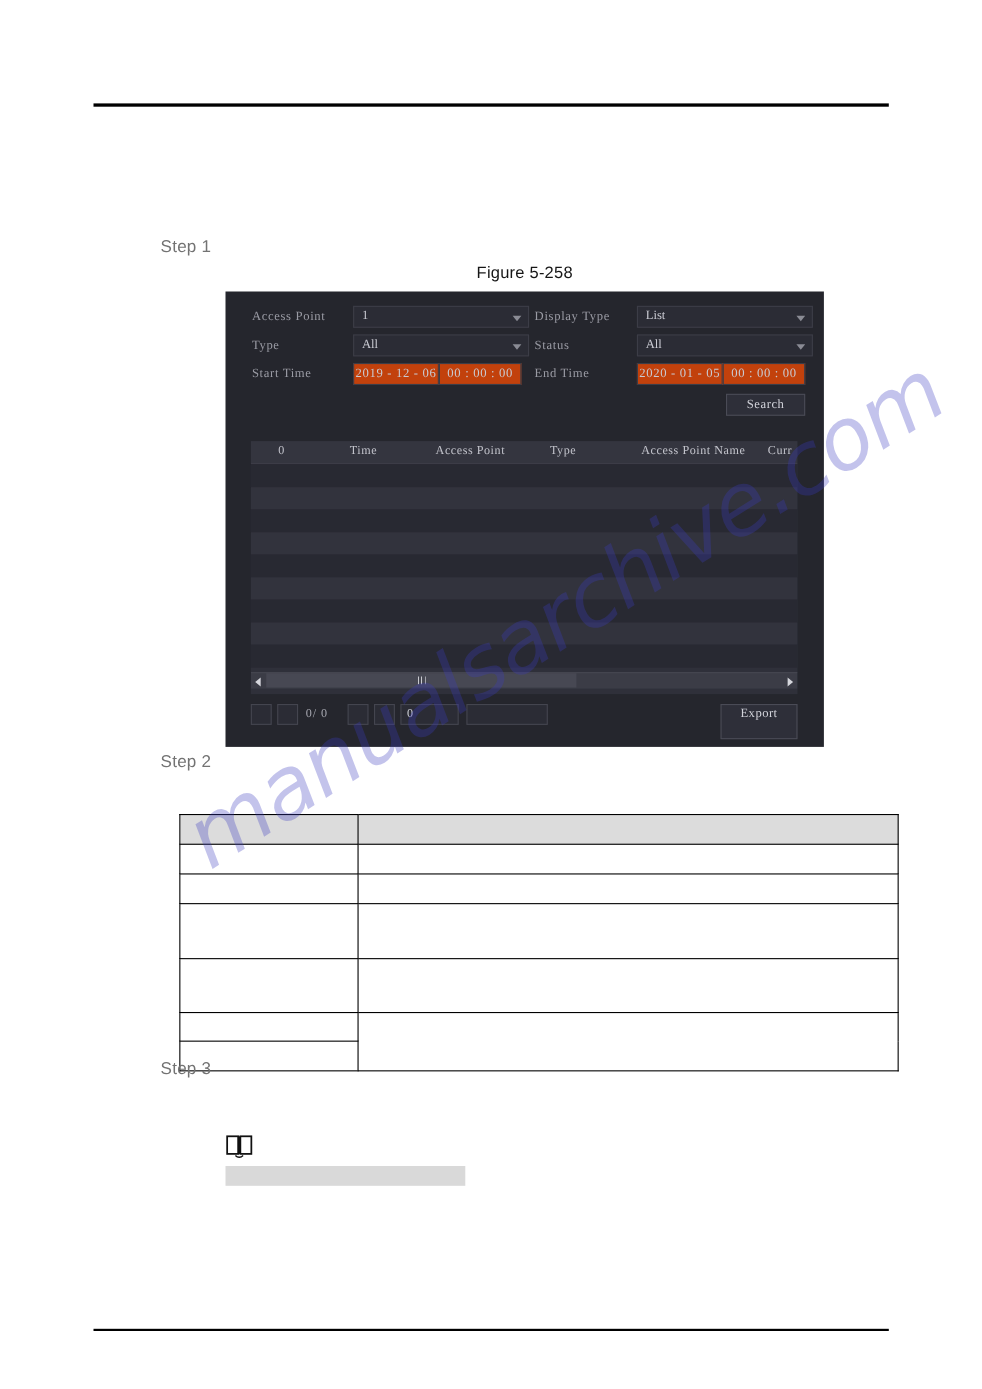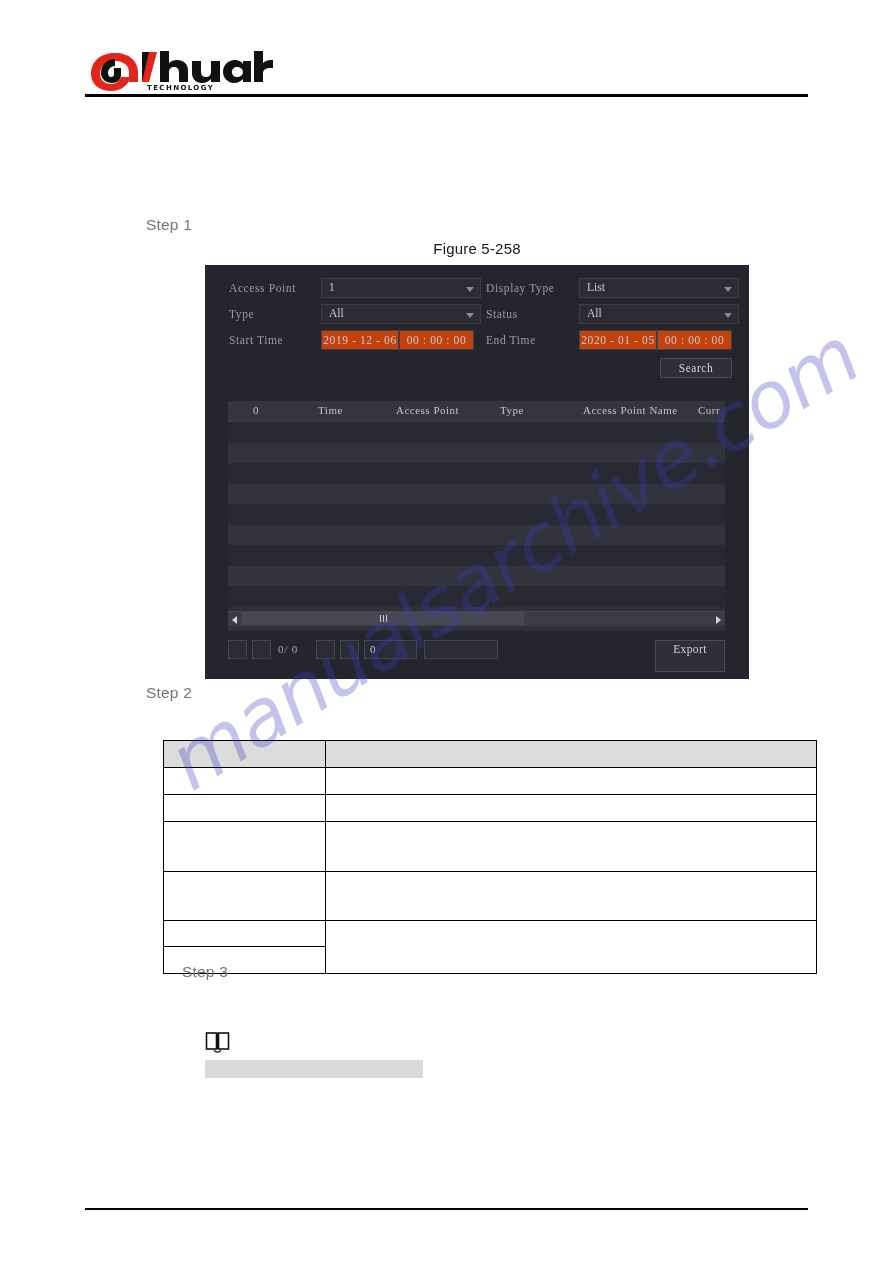--- a/index.html
+++ b/index.html
@@ -46,21 +46,21 @@
     position: absolute;
     font-family: "Liberation Sans", sans-serif;
     font-size: 15.5px;
     color: #737373;
     text-underline-offset: 3px;
     letter-spacing: 0.2px;
     white-space: nowrap;
   }
   #step1 { left: 146px; top: 216px; }
   #step2 { left: 146px; top: 684px; }
-  #step3 { left: 146px; top: 963px; margin-left: 36px; }
+  #step3 { left: 146px; top: 963px; }
 
   
   #figure-caption {
     position: absolute;
     left: 205px;
     top: 240px;
     width: 544px;
     text-align: center;
     font-family: "Liberation Sans", sans-serif;
     font-size: 15px;
@@ -422,33 +422,20 @@
     top: 1208px;
     width: 723px;
     height: 2px;
     background: #000000;
   }
 </style>
 </head>
 <body>
 
 <div id="page-header">
-  <div id="logo">
-    <svg width="190" height="44" viewBox="0 0 190 44" xmlns="http://www.w3.org/2000/svg">
-      <path d="M6 26 C6 13, 16 5, 30 5 C44 5, 53 13, 53 24 L53 34 L44 34 L44 24 C44 17, 38 13, 30 13 C22 13, 15 18, 15 26 C15 32, 20 36, 26 36 C31 36, 35 33, 36 29 L45 29 C44 37, 36 43, 26 43 C14 43, 6 36, 6 26 Z" fill="#e1261c"></path>
-      <path d="M30 11 C22 11, 16 17, 16 25 C16 31, 21 35, 27 35 C32 35, 36 32, 36 27 L36 20 L29 20 L29 26 C29 28, 28 29, 26 29 C24 29, 23 27, 23 25 C23 21, 26 18, 30 18 Z" fill="#111111"></path>
-      <rect x="57" y="4" width="7" height="30" fill="#111111"></rect>
-      <path d="M64 4 L72 4 L64 34 L57 34 Z" fill="#e1261c"></path>
-      <path d="M75 3 L84 3 L84 15 C86 13, 89 12, 92 12 C99 12, 103 16, 103 23 L103 34 L94 34 L94 24 C94 21, 92 19, 89 19 C86 19, 84 21, 84 24 L84 34 L75 34 Z" fill="#111111"></path>
-      <path d="M107 13 L116 13 L116 24 C116 27, 118 29, 121 29 C124 29, 126 27, 126 24 L126 13 L135 13 L135 34 L126 34 L126 31 C124 33, 121 35, 117 35 C111 35, 107 31, 107 25 Z" fill="#111111"></path>
-      <path d="M150 12 C143 12, 138 17, 138 24 C138 30, 143 35, 149 35 C153 35, 156 33, 158 31 L158 34 L166 34 L166 13 L158 13 L158 16 C156 13, 153 12, 150 12 Z M152 19 C155 19, 158 21, 158 24 C158 27, 155 29, 152 29 C149 29, 147 27, 147 24 C147 21, 149 19, 152 19 Z" fill="#111111"></path>
-      <path d="M169 3 L178 3 L178 15 C180 13, 183 12, 186 12 L188 12 L188 20 L185 20 C181 20, 178 22, 178 25 L178 34 L169 34 Z" fill="#111111"></path>
-      <text x="62" y="42" font-family="DejaVu Sans, sans-serif" font-size="7" font-weight="bold" letter-spacing="1.4" fill="#111111">TECHNOLOGY</text>
-    </svg>
-  </div>
   <div id="header-rule"></div>
 </div>
 
 <div class="step-label" id="step1">Step 1</div>
 
 <div id="figure-caption">Figure 5-258</div>
 
 <div id="device-panel">
 
   <div id="search-form">

